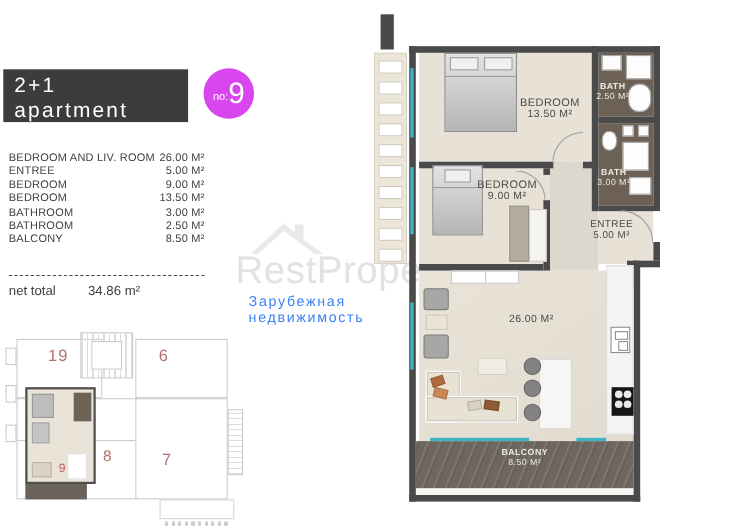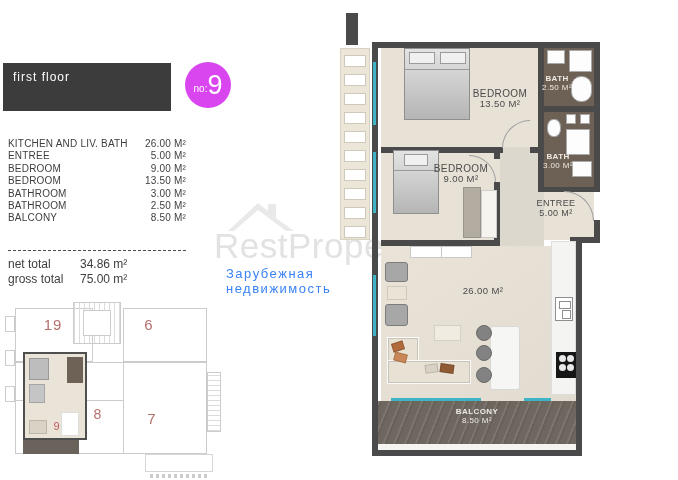--- a/index.html
+++ b/index.html
@@ -71,30 +71,31 @@
 
 <div class="abs wm">
   <svg class="abs" style="left:228px;top:197px;" width="66" height="34" viewBox="0 0 66 34">
     <polygon points="0,34 30,6 40,14 40,7 48,7 48,21 66,34 58,34 30,13 6,34" fill="#e9e9e9"></polygon>
   </svg>
   <div class="abs wm-brand">RestProperty</div>
   <div class="abs wm-tag">Зарубежная недвижимость</div>
 </div>
 
 <div class="abs hdr-box">
+  <div class="hdr-title">2+1 apartment</div>
   <div class="hdr-sub">first floor</div>
 </div>
 <div class="abs badge">
   <span class="pfx">no:</span>
   <span class="num">9</span>
 </div>
 
 <div class="abs rooms">
   <div class="room-row">
-    <span>KITCHEN AND LIV. BATH</span>
+    <span>BEDROOM AND LIV. ROOM</span>
     <span>26.00 M²</span>
   </div>
   <div class="room-row">
     <span>ENTREE</span>
     <span>5.00 M²</span>
   </div>
   <div class="room-row">
     <span>BEDROOM</span>
     <span>9.00 M²</span>
   </div>
@@ -113,24 +114,20 @@
   <div class="room-row">
     <span>BALCONY</span>
     <span>8.50 M²</span>
   </div>
 </div>
 <div class="abs dash"></div>
 <div class="abs totals">
   <div class="tot-row">
     <span class="tl">net total</span>
     <span>34.86 m²</span>
-  </div>
-  <div class="tot-row">
-    <span class="tl">gross total</span>
-    <span>75.00 m²</span>
   </div>
 </div>
 
 <div class="abs wall" style="left:346px;top:13px;width:12px;height:32px;"></div>
 
 <div class="abs plan">
 
   <div class="abs stairs">
     <div class="step"></div>
       <div class="step"></div>

